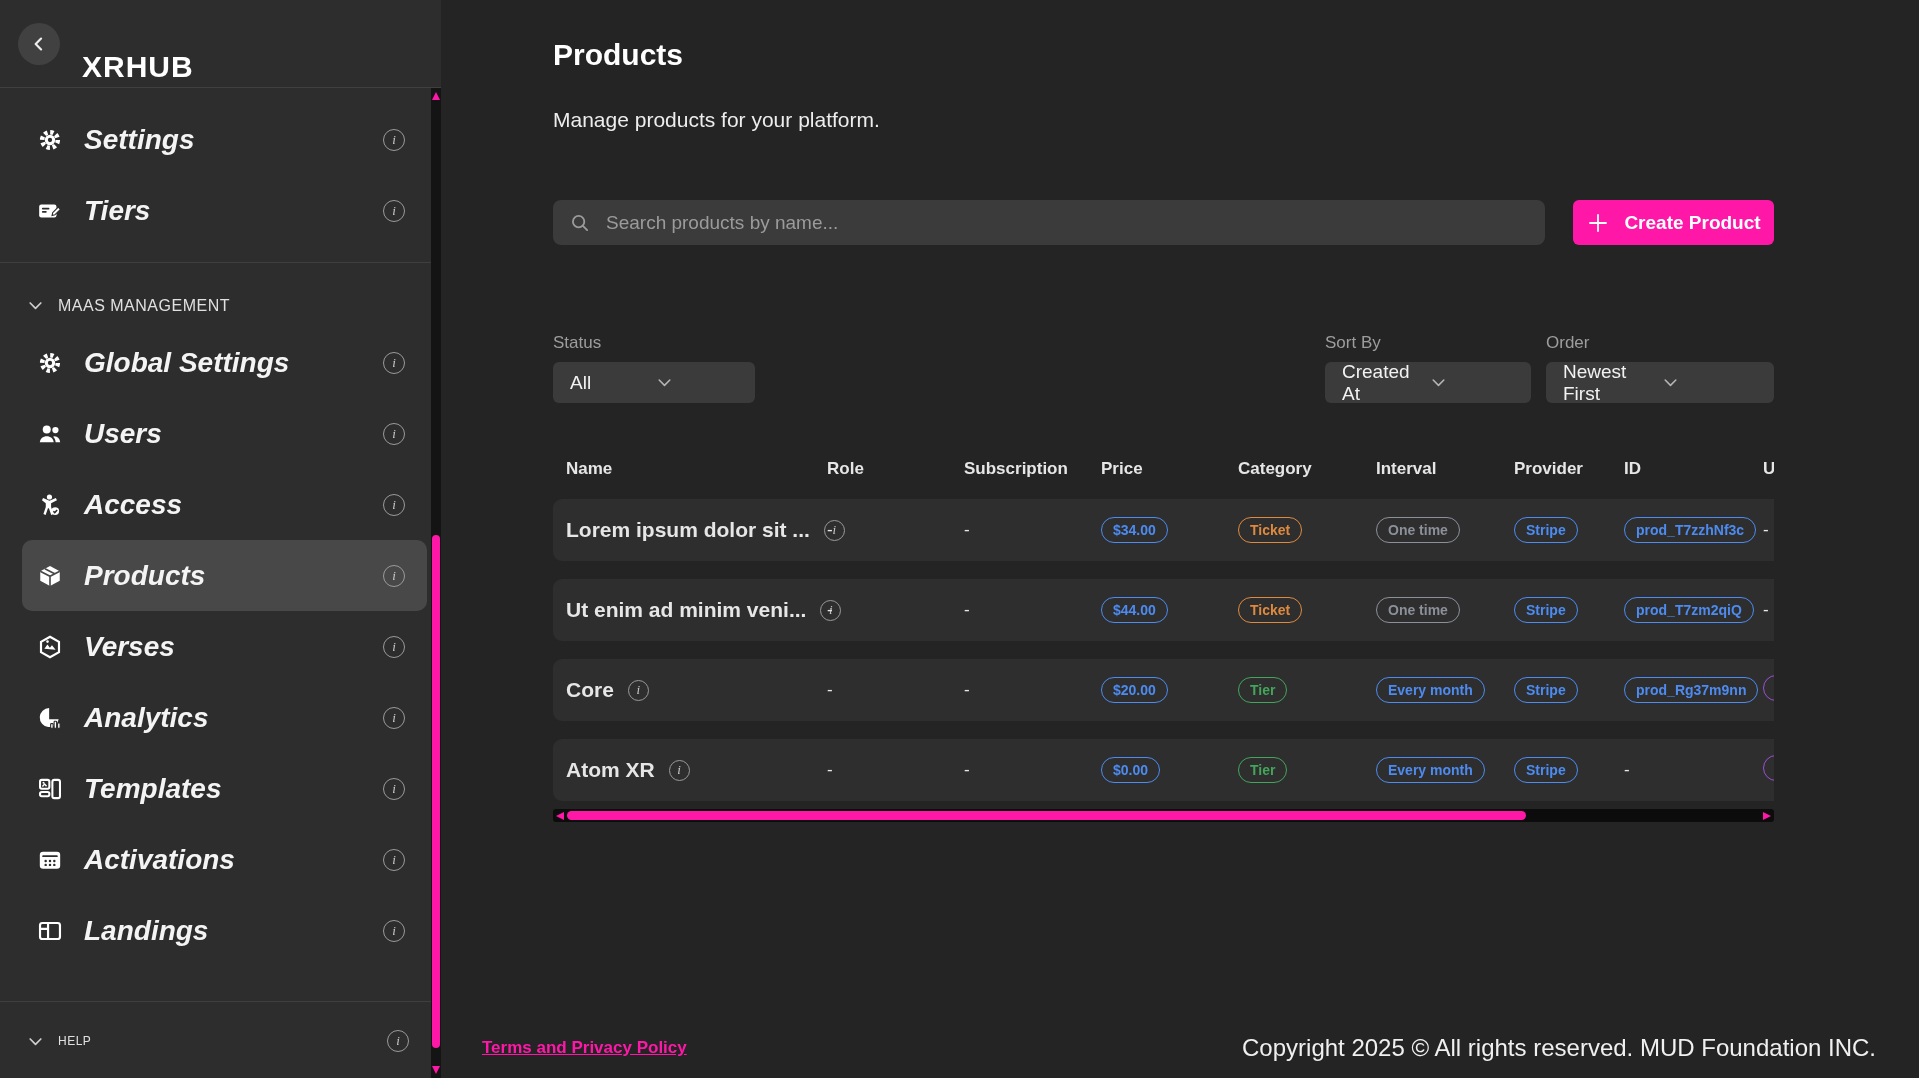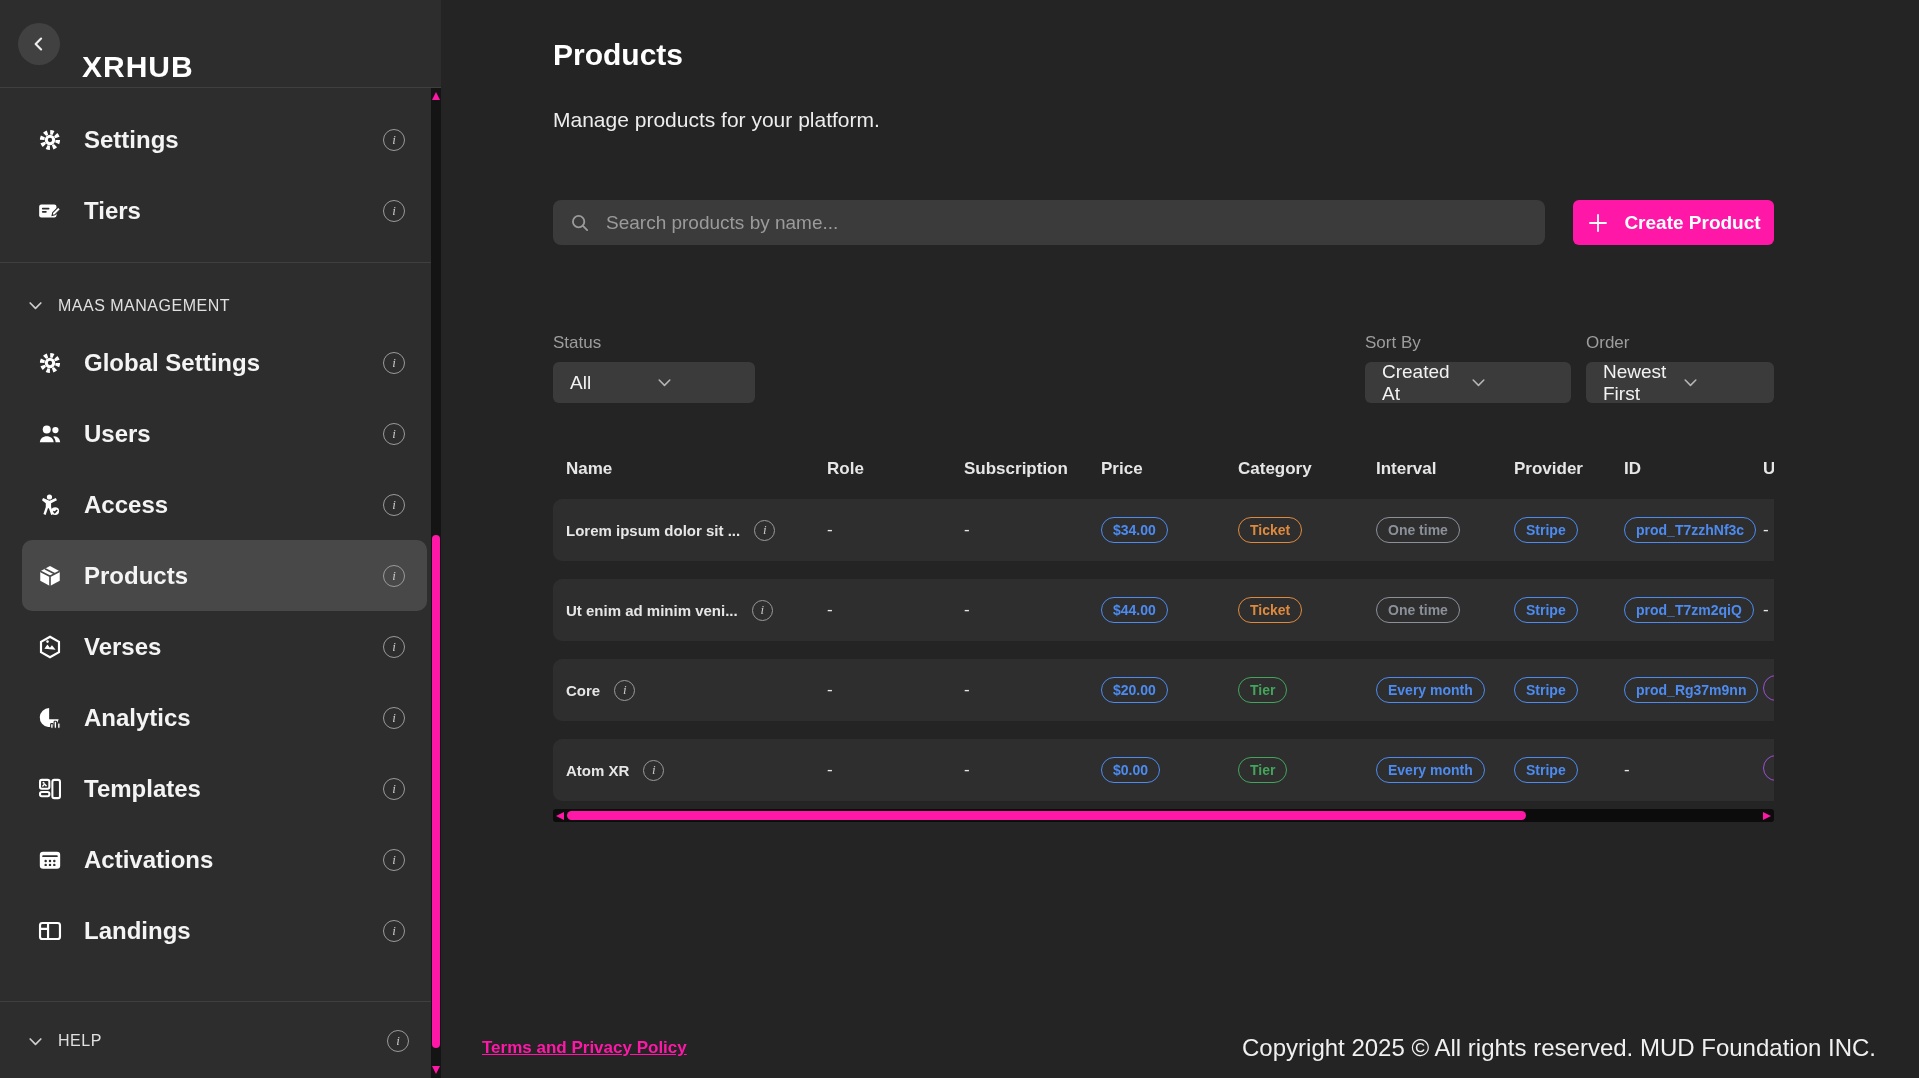--- a/index.html
+++ b/index.html
@@ -15,33 +15,33 @@
   .sidebar { position:relative; width:441px; flex-shrink:0; background:#2d2d2d; }
   .logo-row { height:88px; display:flex; align-items:center; gap:22px; padding-left:18px; border-bottom:1px solid #3f3f3f; }
   .back-btn { width:42px; height:42px; border-radius:50%; background:#414141; border:0; display:flex; align-items:center; justify-content:center; cursor:pointer; flex-shrink:0; }
   .logo { font-size:30px; font-weight:bold; letter-spacing:1px; color:#fff;margin-top:47px; }
 
   .nav { padding-top:16px; }
   .nav-item { height:71px; margin:0 14px 0 22px; border-radius:10px; display:flex; align-items:center; padding:0 10px 0 15px; gap:21px; cursor:pointer; }
   .nav-item.active { background:#484848; }
   .nav-icon { width:26px; height:26px; color:#fff; display:flex; align-items:center; justify-content:center; flex-shrink:0; }
   .nav-icon svg { width:26px; height:26px; }
-  .nav-label { flex:1; font-size:24px; font-weight:bold; color:#f4f4f4; white-space:nowrap; }
+  .nav-label { flex:1; font-size:28px; font-weight:bold; color:#f4f4f4; white-space:nowrap;font-style:italic; }
   .info-badge { width:22px; height:22px; border-radius:50%; border:1.6px solid #9a9a9a; color:#c9c9c9;
     display:inline-flex; align-items:center; justify-content:center; flex-shrink:0;
     font-family:"Liberation Serif", serif; font-style:italic; font-size:13px; margin-right:12px; cursor:pointer; }
   .info-badge::before { content:"i"; }
   .sb-divider { border-top:1px solid #3f3f3f; margin-top:16px; }
   .section-head { display:flex; gap:14px; padding:34px 0 12px 27px; cursor:pointer; }
   .section-label { font-size:16px; color:#e0e0e0; letter-spacing:.5px; white-space:nowrap; }
   .chev { color:#cfcfcf; display:inline-flex; }
 
   .sidebar-bottom { position:absolute; left:0; right:10px; bottom:0; border-top:1px solid #3f3f3f; background:#2d2d2d; }
   .help-row { display:flex; align-items:center; gap:14px; padding:28px 10px 26px 27px; cursor:pointer; }
-  .help-label { flex:1; font-size:16px; color:#e0e0e0; letter-spacing:.5px; }
+  .help-label { flex:1; font-size:12px; color:#e0e0e0; letter-spacing:.5px; }
 
   
   .vscroll { position:absolute; top:88px; bottom:0; right:0; width:10px; background:#141414; z-index:6; }
   .v-up { position:absolute; top:4px; left:1px; width:0; height:0; border-left:4px solid transparent; border-right:4px solid transparent; border-bottom:8px solid #ff18a8; cursor:pointer; }
   .v-down { position:absolute; bottom:4px; left:1px; width:0; height:0; border-left:4px solid transparent; border-right:4px solid transparent; border-top:8px solid #ff18a8; cursor:pointer; }
   .v-thumb { position:absolute; left:1px; width:8px; top:447px; height:513px; background:#ff18a8; border-radius:4px; cursor:grab; }
 
   
   .main { flex:1; min-width:0; display:flex; flex-direction:column; }
   .content { padding:38px 0 0 112px; }
@@ -56,34 +56,34 @@
     font-size:19px; font-weight:bold; font-family:inherit; display:flex; align-items:center; justify-content:center; gap:14px; cursor:pointer; }
 
   .filters { display:flex; margin-top:46px; width:1221px; }
   .fgroup { display:flex; flex-direction:column; gap:9px; }
   .flabel { font-size:17px; color:#9d9d9d;margin-top:42px; }
   .select { height:41px; background:#3b3b3b; border-radius:6px; display:flex; align-items:center; padding:0 14px 0 17px; font-size:19px; color:#f2f2f2; cursor:pointer; }
   .select > span { flex:1; }
   .select .chev { color:#b5b5b5; }
   .f-status .select { width:202px; }
   .f-sort .select { width:206px; }
-  .f-order .select { width:188px; }
+  .f-order .select { width:228px; }
   .filters-right { margin-left:auto; display:flex; gap:15px; }
 
   
   .table-wrap { margin-top:50px; width:1221px; overflow:hidden; }
   .thead, .trow { display:flex; align-items:center; padding-left:13px; width:1400px; }
   .thead { height:32px; font-size:19px; font-weight:bold; color:#fff; }
   .trow { height:62px; background:#2e2e2e; border-radius:9px; margin-top:18px; cursor:pointer; }
   .trow.first { margin-top:14px; }
   .cell { flex-shrink:0; font-size:17px; color:#e6e6e6; }
   .c-name{width:261px} .c-role{width:137px} .c-sub{width:137px} .c-price{width:137px}
   .c-cat{width:138px} .c-int{width:138px} .c-prov{width:110px} .c-id{width:139px} .c-u{width:190px}
   .cell-name { display:flex; align-items:center; gap:14px; }
-  .rowname { font-size:15px; font-weight:bold; white-space:nowrap; }
+  .rowname { font-size:21px; font-weight:bold; white-space:nowrap; }
   .cell .info-badge { width:21px; height:21px; margin:0; }
 
   .pill { display:inline-flex; align-items:center; justify-content:center; height:26px; padding:0 11px;
     border:1.5px solid; border-radius:14px; font-size:14px; font-weight:bold; white-space:nowrap; }
   .pill-blue   { color:#4d8bf0; border-color:#4d8bf0; }
   .pill-orange { color:#dd8a3f; border-color:#dd8a3f; }
   .pill-gray   { color:#8b9099; border-color:#8b9099; }
   .pill-green  { color:#43a55c; border-color:#43a55c; }
   .pill-purple { color:#9d4fd4; border-color:#9d4fd4; }
   .pill-id { max-width:141px; overflow:hidden; justify-content:flex-start; }

